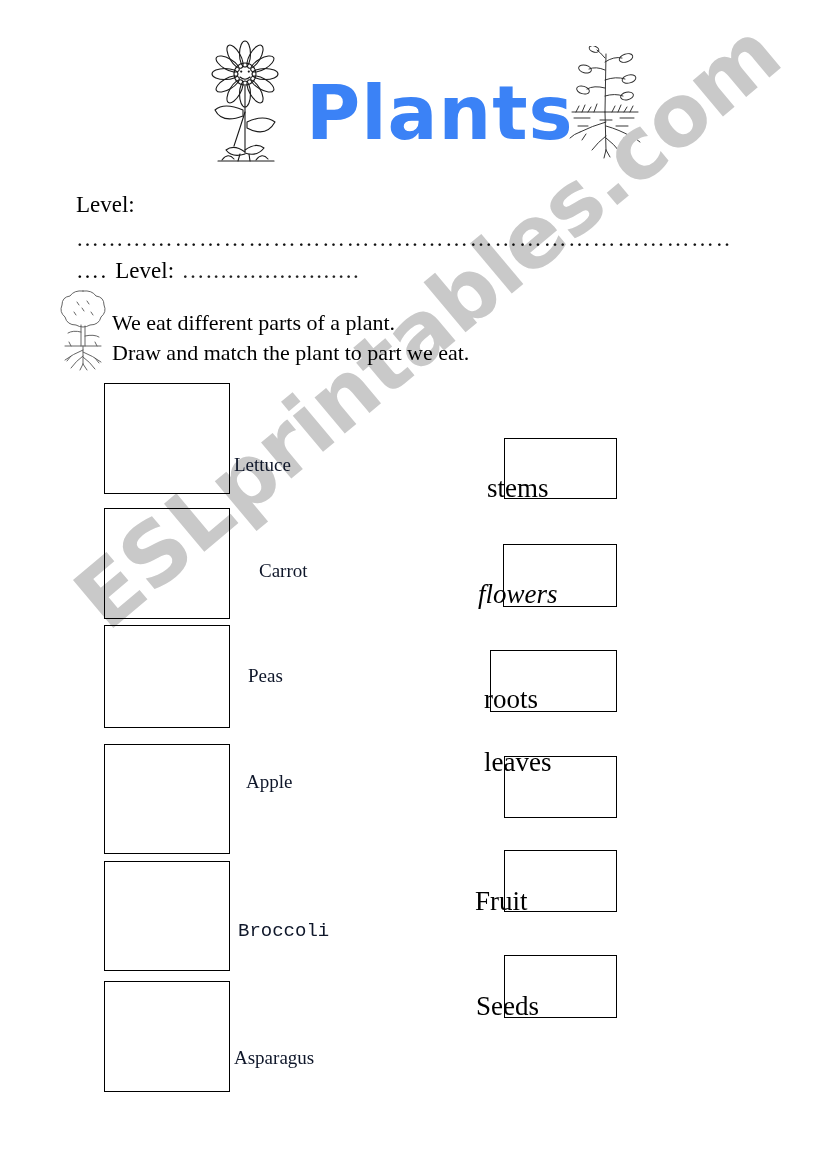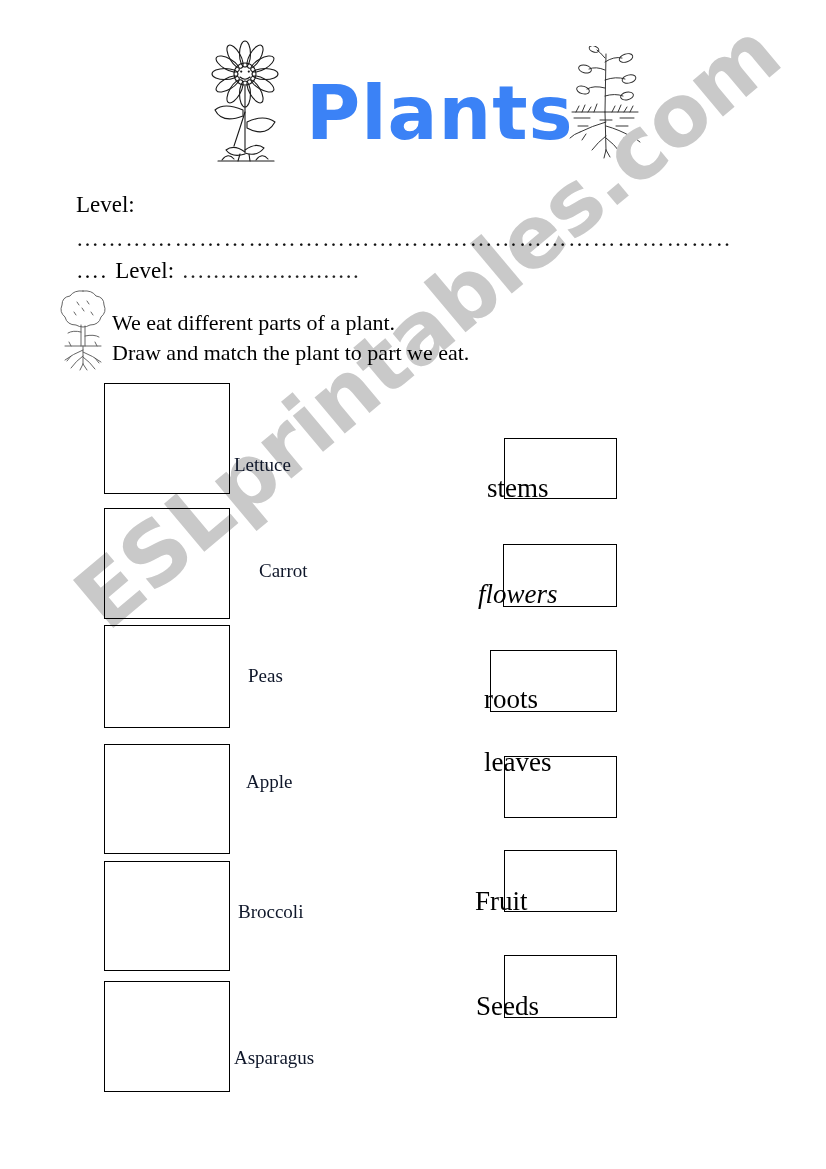--- a/index.html
+++ b/index.html
@@ -342,21 +342,21 @@
     <div class="draw-box" style="left:104px; top:508px;  width:126px; height:111px;"></div>
     <div class="left-label" style="left:238px; top:561px;margin-left:21px;">Carrot</div>
 
     <div class="draw-box" style="left:104px; top:625px;  width:126px; height:103px;"></div>
     <div class="left-label" style="left:238px; top:666px;margin-left:10px;">Peas</div>
 
     <div class="draw-box" style="left:104px; top:744px;  width:126px; height:110px;"></div>
     <div class="left-label" style="left:246px; top:772px;">Apple</div>
 
     <div class="draw-box" style="left:104px; top:861px;  width:126px; height:110px;"></div>
-    <div class="left-label" style="left:238px; top:902px;">Broccoli</div>
+    <div class="left-label" style="left:238px; top:922px;font-family:Liberation Mono, monospace;">Broccoli</div>
 
     <div class="draw-box" style="left:104px; top:981px;  width:126px; height:111px;"></div>
     <div class="left-label" style="left:234px; top:1048px;">Asparagus</div>
 
     <div class="word-box" style="left:504px; top:438px; width:113px; height:61px;"></div>
     <div class="right-label" style="left:487px; top:455px;">stems</div>
 
     <div class="word-box" style="left:503px; top:544px; width:114px; height:63px;"></div>
     <div class="right-label" style="left:478px; top:561px;font-style:italic;">flowers</div>
 

